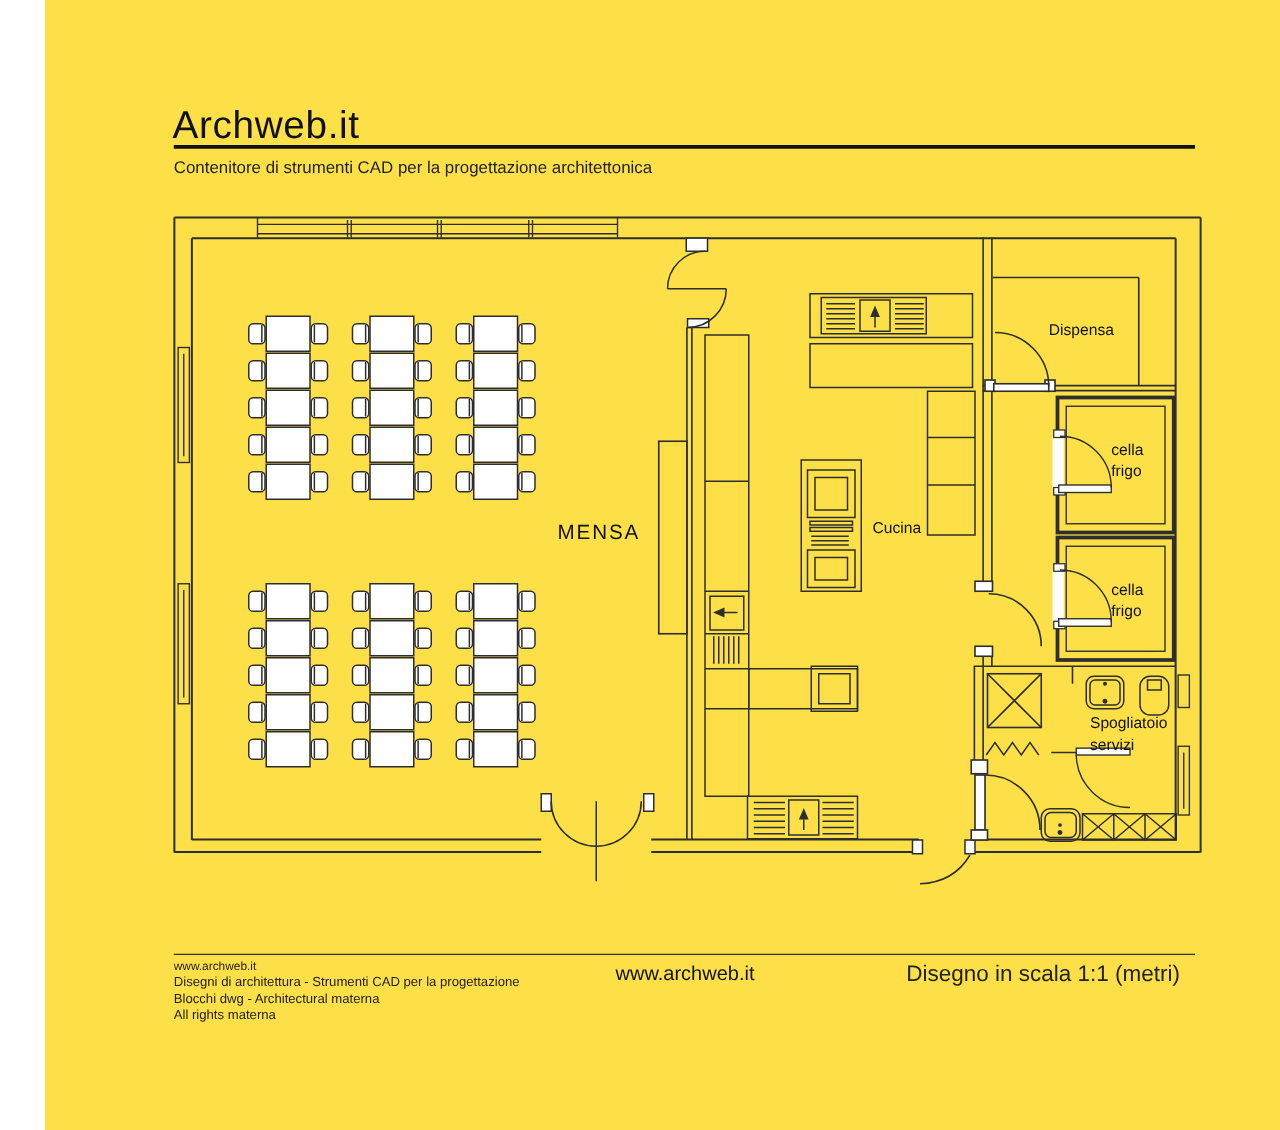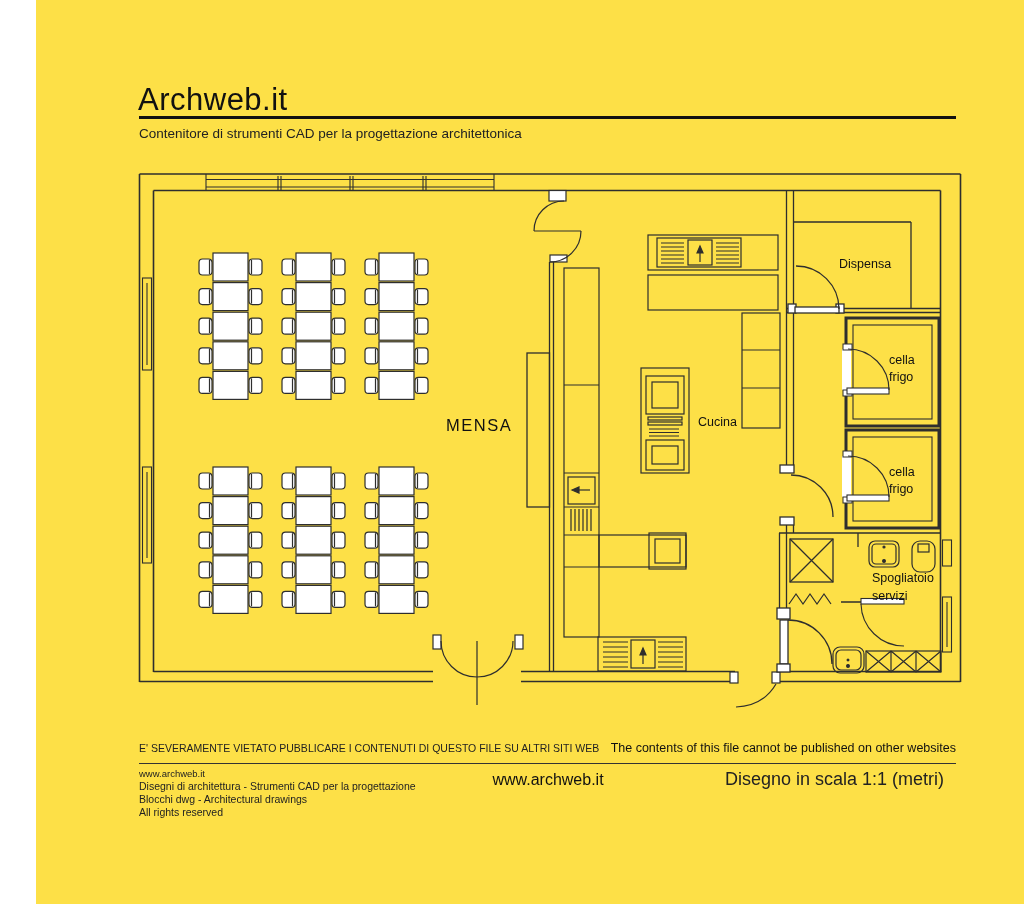--- a/index.html
+++ b/index.html
@@ -255,27 +255,23 @@
     <text x="662" y="426" font-size="12.5">Cucina</text>
     <text x="803" y="268" font-size="12.5">Dispensa</text>
     <text x="853" y="364" font-size="12.5">cella</text>
     <text x="853" y="381" font-size="12.5">frigo</text>
     <text x="853" y="476" font-size="12.5">cella</text>
     <text x="853" y="493" font-size="12.5">frigo</text>
     <text x="836" y="582" font-size="12.5">Spogliatoio</text>
     <text x="836" y="600" font-size="12.5">servizi</text>
   </svg>
 
-  <div class="abs warn">
-    <span class="warn-it">E' SEVERAMENTE VIETATO PUBBLICARE I CONTENUTI DI QUESTO FILE SU ALTRI SITI WEB</span>
-    <span class="warn-en">The contents of this file cannot be published on other websites</span>
-  </div>
   <div class="abs foot-rule"></div>
   <div class="abs info">
     <div>www.archweb.it</div>
     <div>Disegni di architettura - Strumenti CAD  per la progettazione</div>
-    <div>Blocchi dwg - Architectural drawings</div>
-    <div>All rights reserved</div>
+    <div>Blocchi dwg - Architectural materna</div>
+    <div>All rights materna</div>
   </div>
   <div class="abs site">www.archweb.it</div>
   <div class="abs scale">Disegno in scala 1:1 (metri)</div>
 
 </div>
 
 </body></html>

